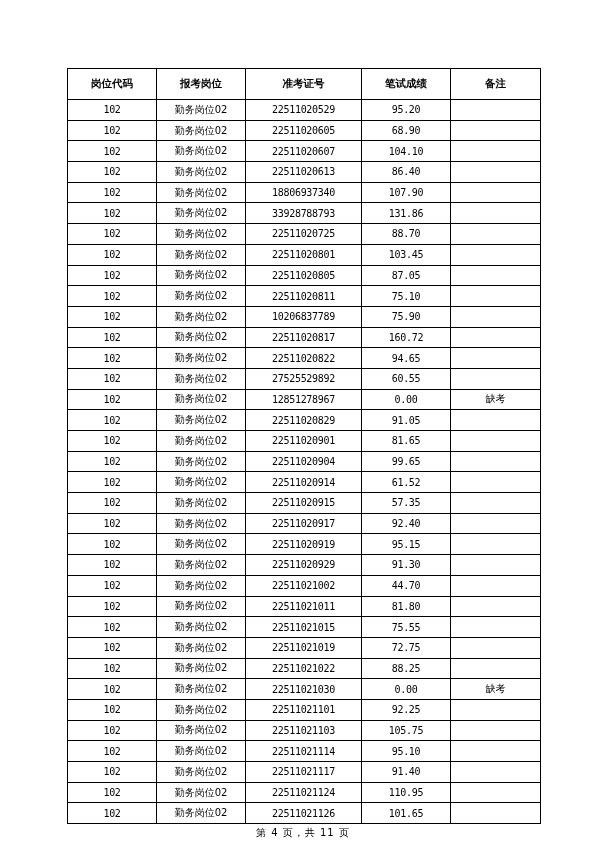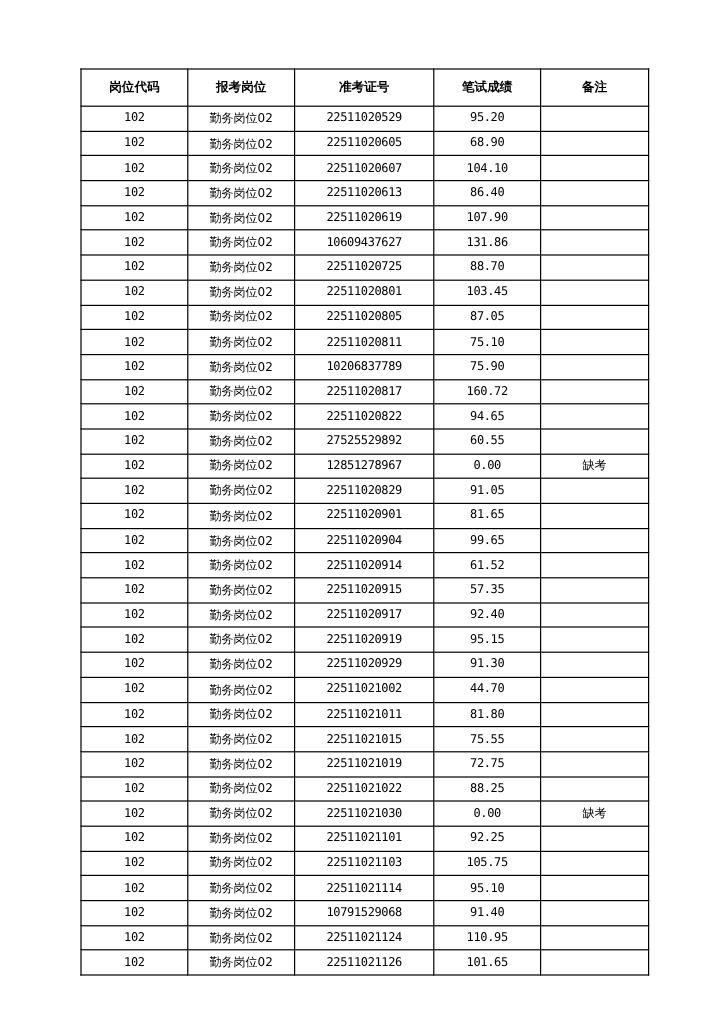--- a/index.html
+++ b/index.html
@@ -17,21 +17,21 @@
     }
     .page {
       position: absolute;
       left: 0; top: 0;
       width: 606px; height: 858px;
       background: #fff;
     }
     table.scores {
       position: absolute;
       left: 67px;
-      top: 57px;
+      top: 68px;
       border-collapse: collapse;
       table-layout: fixed;
       width: 474px;
     }
     table.scores th, table.scores td {
       border: 1px solid #000;
       text-align: center;
       vertical-align: middle;
       padding: 0;
       overflow: hidden;
@@ -113,28 +113,28 @@
         <tr>
           <td>102</td>
           <td class="cjk">勤务岗位02</td>
           <td>22511020613</td>
           <td>86.40</td>
           <td class="cjk"></td>
         </tr>
         <tr>
           <td>102</td>
           <td class="cjk">勤务岗位02</td>
-          <td>22511020619</td>
+          <td>18806937340</td>
           <td>107.90</td>
           <td class="cjk"></td>
         </tr>
         <tr>
           <td>102</td>
           <td class="cjk">勤务岗位02</td>
-          <td>10609437627</td>
+          <td>33928788793</td>
           <td>131.86</td>
           <td class="cjk"></td>
         </tr>
         <tr>
           <td>102</td>
           <td class="cjk">勤务岗位02</td>
           <td>22511020725</td>
           <td>88.70</td>
           <td class="cjk"></td>
         </tr>
@@ -309,34 +309,35 @@
         <tr>
           <td>102</td>
           <td class="cjk">勤务岗位02</td>
           <td>22511021114</td>
           <td>95.10</td>
           <td class="cjk"></td>
         </tr>
         <tr>
           <td>102</td>
           <td class="cjk">勤务岗位02</td>
-          <td>10791529068</td>
+          <td>22511021117</td>
           <td>91.40</td>
           <td class="cjk"></td>
         </tr>
         <tr>
           <td>102</td>
           <td class="cjk">勤务岗位02</td>
           <td>22511021124</td>
           <td>110.95</td>
           <td class="cjk"></td>
         </tr>
         <tr>
           <td>102</td>
           <td class="cjk">勤务岗位02</td>
           <td>22511021126</td>
           <td>101.65</td>
           <td class="cjk"></td>
         </tr>
       </tbody>
   </table>
 
+  <div class="footer">第 4 页，共 11 页</div>
 </div>
 
 </body></html>

